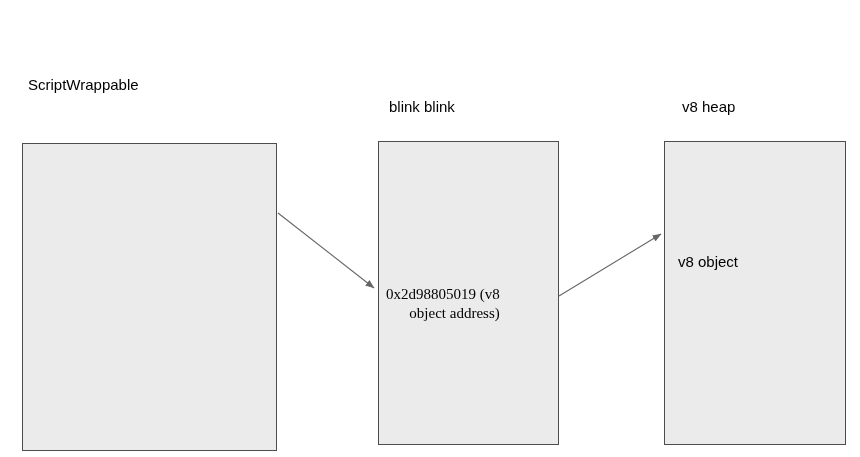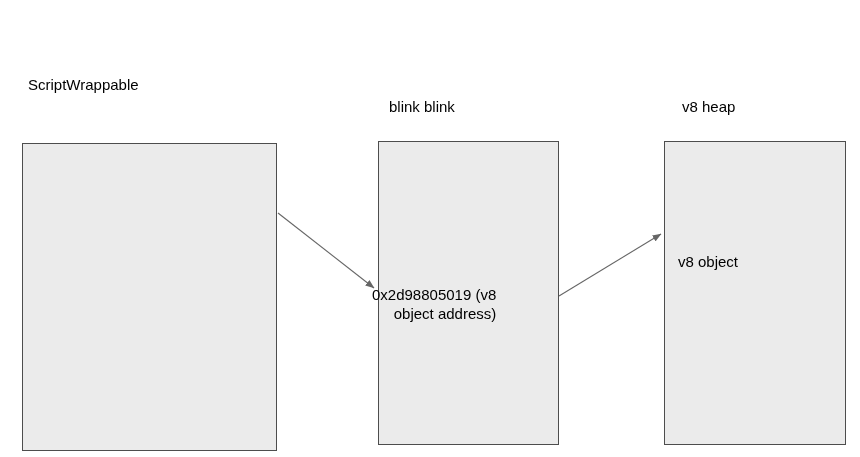--- a/index.html
+++ b/index.html
@@ -46,21 +46,21 @@
   }
   #label-scriptwrappable { left: 28px; top: 76px; }
   #label-blink-heap      { left: 389px; top: 98px; }
   #label-v8-heap         { left: 670px; top: 98px; margin-left: 12px; }
 
   #box-scriptwrappable { left: 22px;  top: 143px; width: 255px; height: 308px; }
   #box-blink-heap      { left: 378px; top: 141px; width: 181px; height: 304px; }
   #box-v8-heap         { left: 664px; top: 141px; width: 182px; height: 304px; }
 
   #text-scriptwrappable { left: 32px;  top: 172px; }
-  #text-blink-heap      { left: 372px; top: 285px; }
+  #text-blink-heap      { left: 386px; top: 285px; font-family: Liberation Serif, serif; }
   #text-v8-heap         { left: 678px; top: 228px; margin-top: 24px; }
 
   .arrows {
     position: absolute;
     left: 0; top: 0;
     width: 860px; height: 457px;
     pointer-events: none;
   }
 </style>
 </head>

